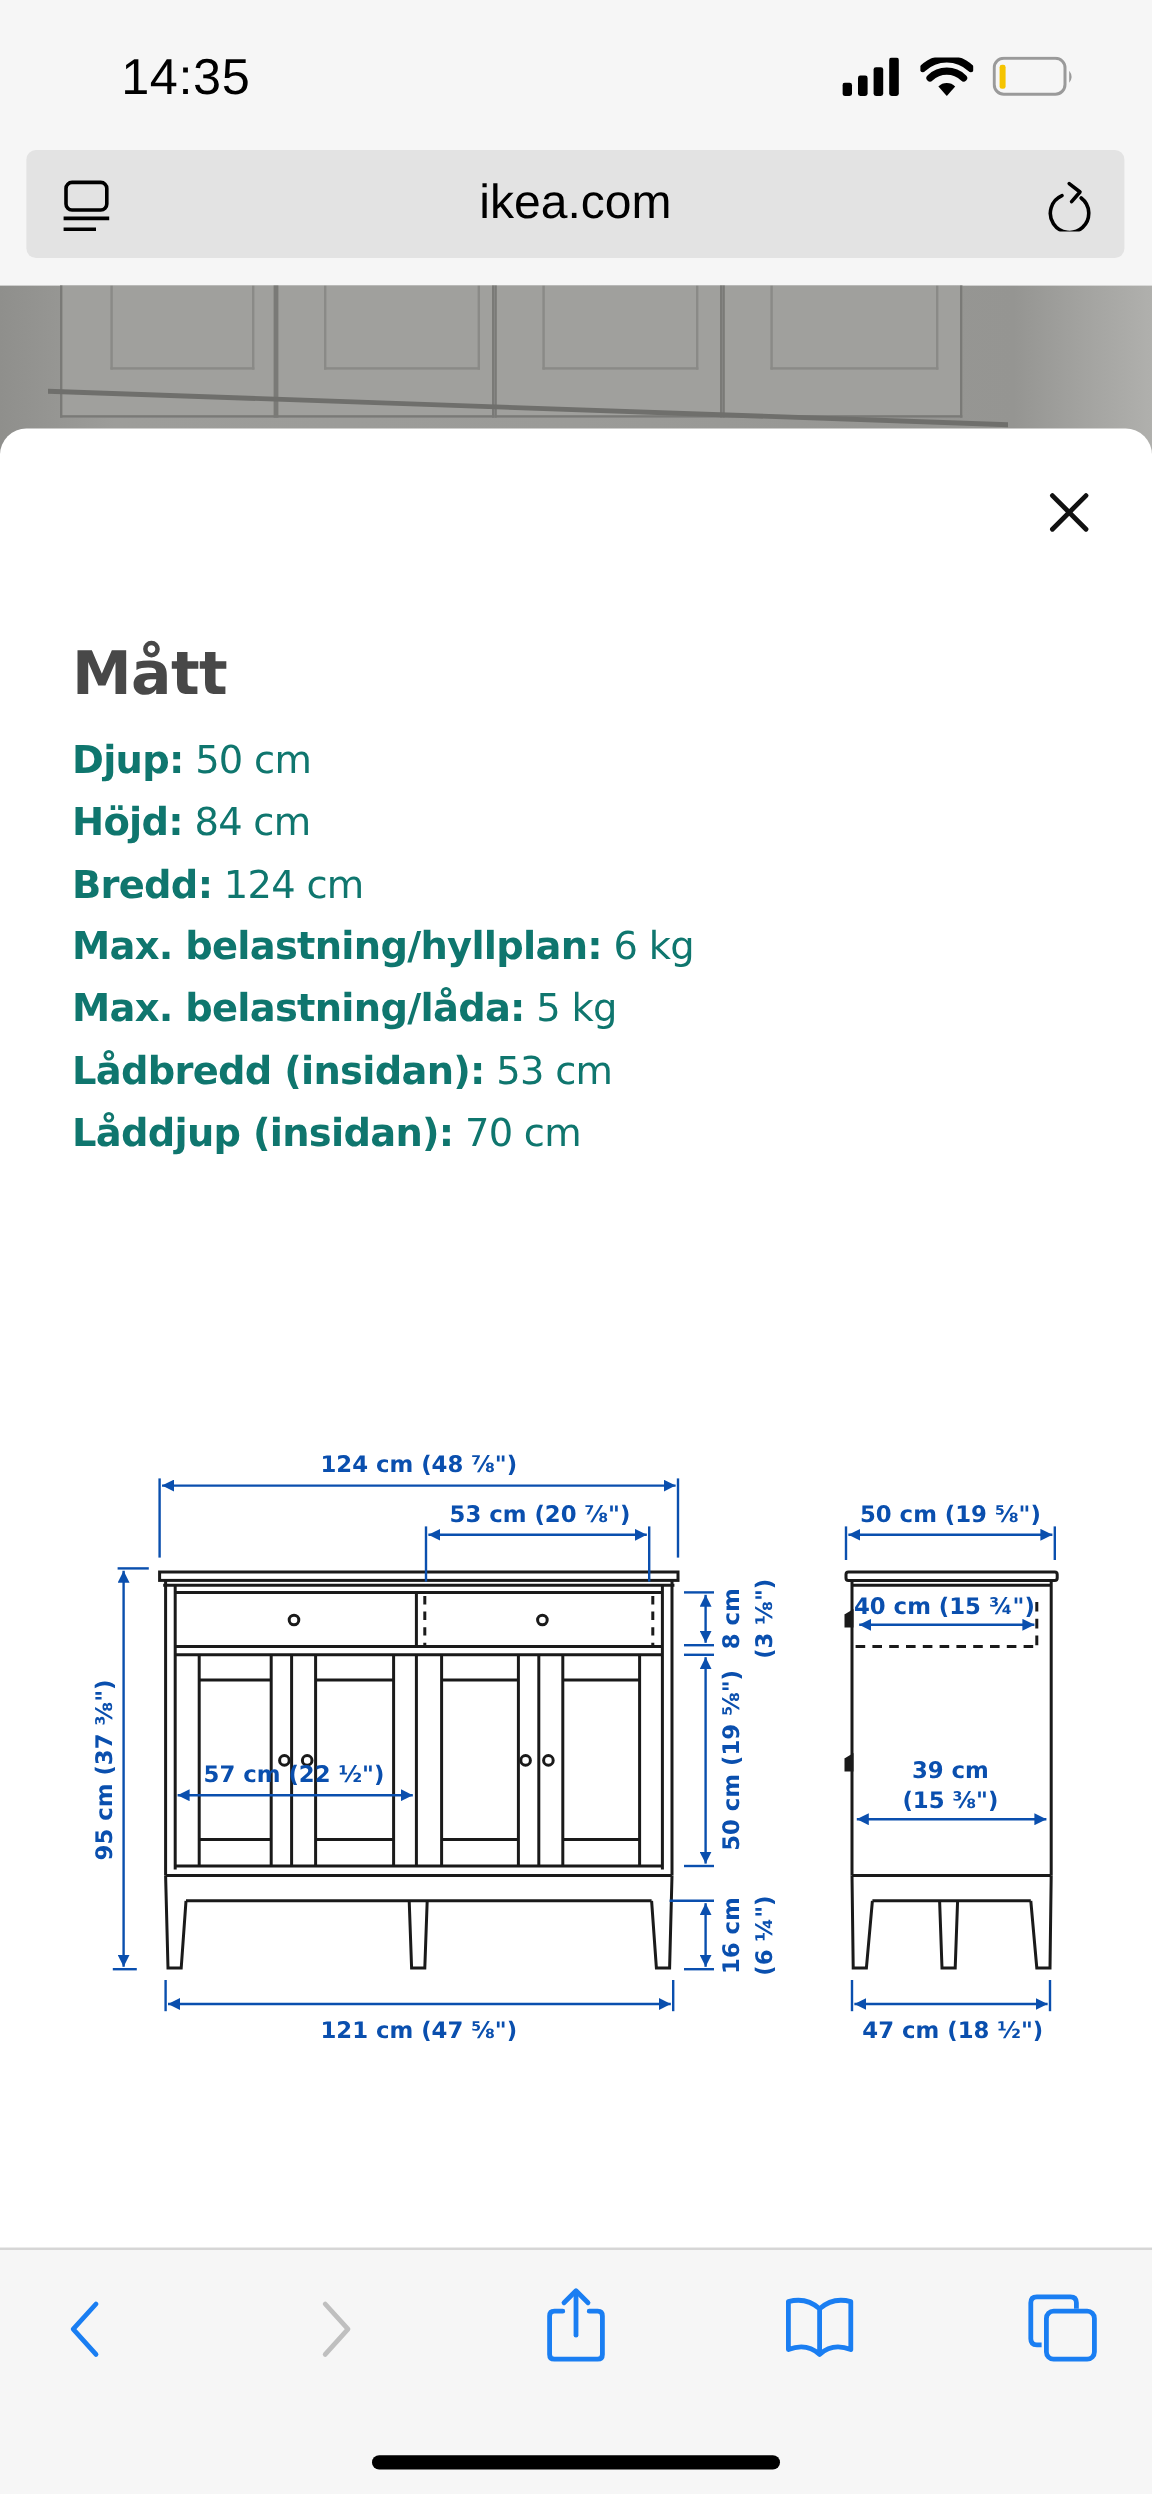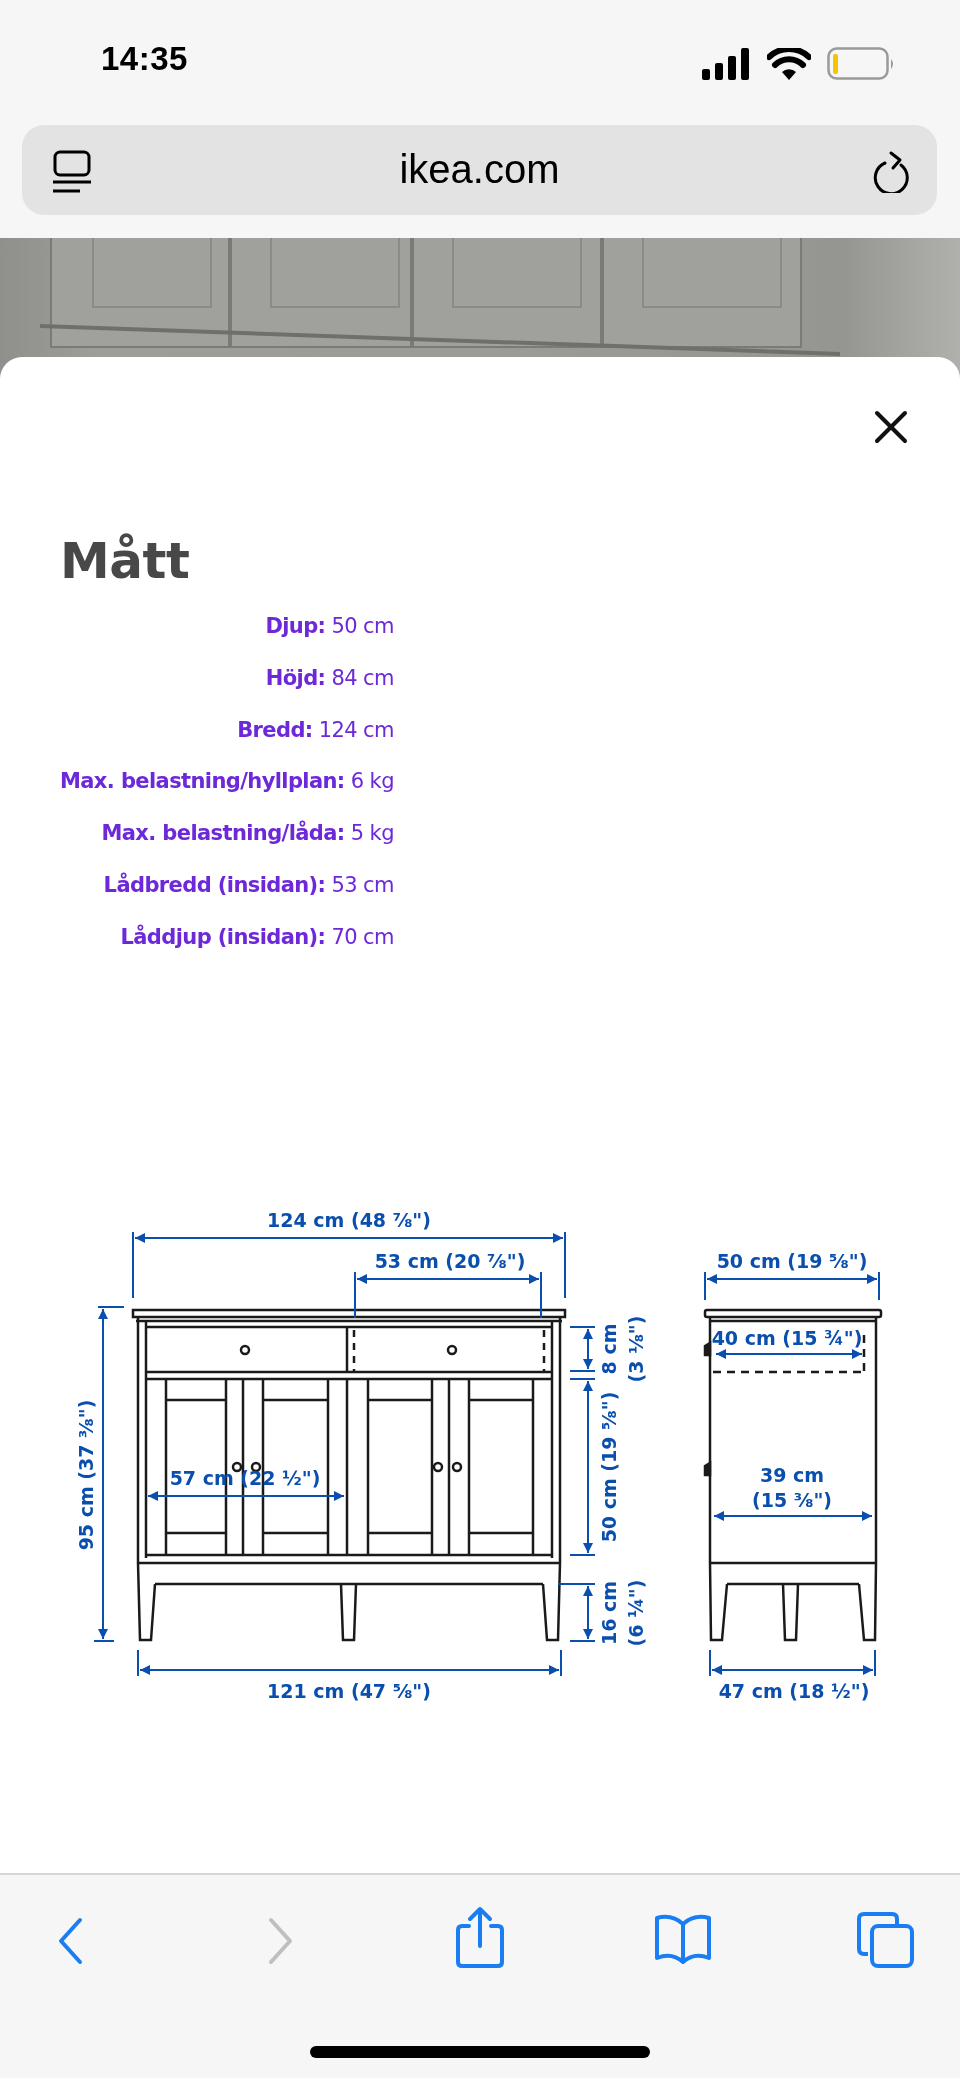--- a/index.html
+++ b/index.html
@@ -1,39 +1,39 @@
 <!DOCTYPE html>
 <html><head>
 <meta charset="utf-8">
 <style>
   * { box-sizing: border-box; margin: 0; padding: 0; }
   html, body { width: 960px; height: 2078px; overflow: hidden; background: #f6f6f6; }
   body { position: relative; font-family: "DejaVu Sans", "Liberation Sans", sans-serif; }
 
   
   .status-bar { position: absolute; left: 0; top: 0; width: 960px; height: 120px; background: #f6f6f6; }
-  .time { position: absolute; left: 101px; top: 40px; font-family: "Liberation Sans", sans-serif; font-weight: bold; font-size: 33px; color: #000; letter-spacing: 0.5px; }
-
-  
-  .url-bar { position: absolute; left: 22px; top: 125px; width: 915px; height: 90px; background: #e3e3e3; border-radius: 22px; }
+  .time { position: absolute; left: 101px; top: 40px; font-family: "Liberation Sans", sans-serif; font-weight: normal; font-size: 42px; color: #000; letter-spacing: 0.5px; }
+
+  
+  .url-bar { position: absolute; left: 22px; top: 125px; width: 915px; height: 90px; background: #e3e3e3; border-radius: 8px; }
   .url-text { position: absolute; left: 0; right: 0; top: 22px; text-align: center; font-family: "Liberation Sans", sans-serif; font-size: 40px; color: #000; }
   .reader-icon { position: absolute; left: 30px; top: 24px; }
   .reload-icon { position: absolute; right: 24px; top: 22px; }
 
   
   .bg-image { position: absolute; left: 0; top: 238px; width: 960px; height: 140px; background: linear-gradient(90deg, #8f8f8c 0%, #9d9d9a 10%, #9b9b98 50%, #959592 88%, #a5a5a2 95%, #b0b0ad 100%); overflow: hidden; }
   .bg-image .door { position: absolute; top: -10px; height: 120px; border: 2px solid #7a7a77; border-top: none; background: #a0a09d; }
   .bg-image .panel { position: absolute; border: 2px solid #8a8a87; border-top: none; top: 0; height: 70px; }
 
   
   .sheet { position: absolute; left: 0; top: 357px; width: 960px; height: 1516px; background: #ffffff; border-radius: 22px 22px 0 0; }
   .close-button { position: absolute; left: 871px; top: 407px; width: 40px; height: 40px; cursor: pointer; }
   .title { position: absolute; left: 60px; top: 500px; font-family: "DejaVu Sans", sans-serif; font-weight: bold; font-size: 50px; color: #484848; letter-spacing: -0.5px; margin-top: 32px; }
   .specs { position: absolute; left: 60px; top: 614px; }
-  .spec-row { height: 51.8px; font-family: "DejaVu Sans", sans-serif; font-size: 21px; color: #6d28d9; white-space: nowrap; letter-spacing: -0.6px; text-align: right; }
+  .spec-row { height: 51.8px; font-family: "DejaVu Sans", sans-serif; font-size: 32px; color: #0f766e; white-space: nowrap; letter-spacing: -0.6px; }
   .spec-row .k { font-weight: bold; }
   .spec-row .v { font-weight: normal; }
 
   
   .diagram { position: absolute; left: 0; top: 1180px; width: 960px; height: 600px; }
   .dim-label { font-family: "DejaVu Sans", sans-serif; font-weight: bold; fill: #0a4fae; }
 
   
   .toolbar { position: absolute; left: 0; top: 1873px; width: 960px; height: 205px; background: #f6f6f6; border-top: 2px solid #d6d6d6; }
   .tb-btn { position: absolute; cursor: pointer; }

